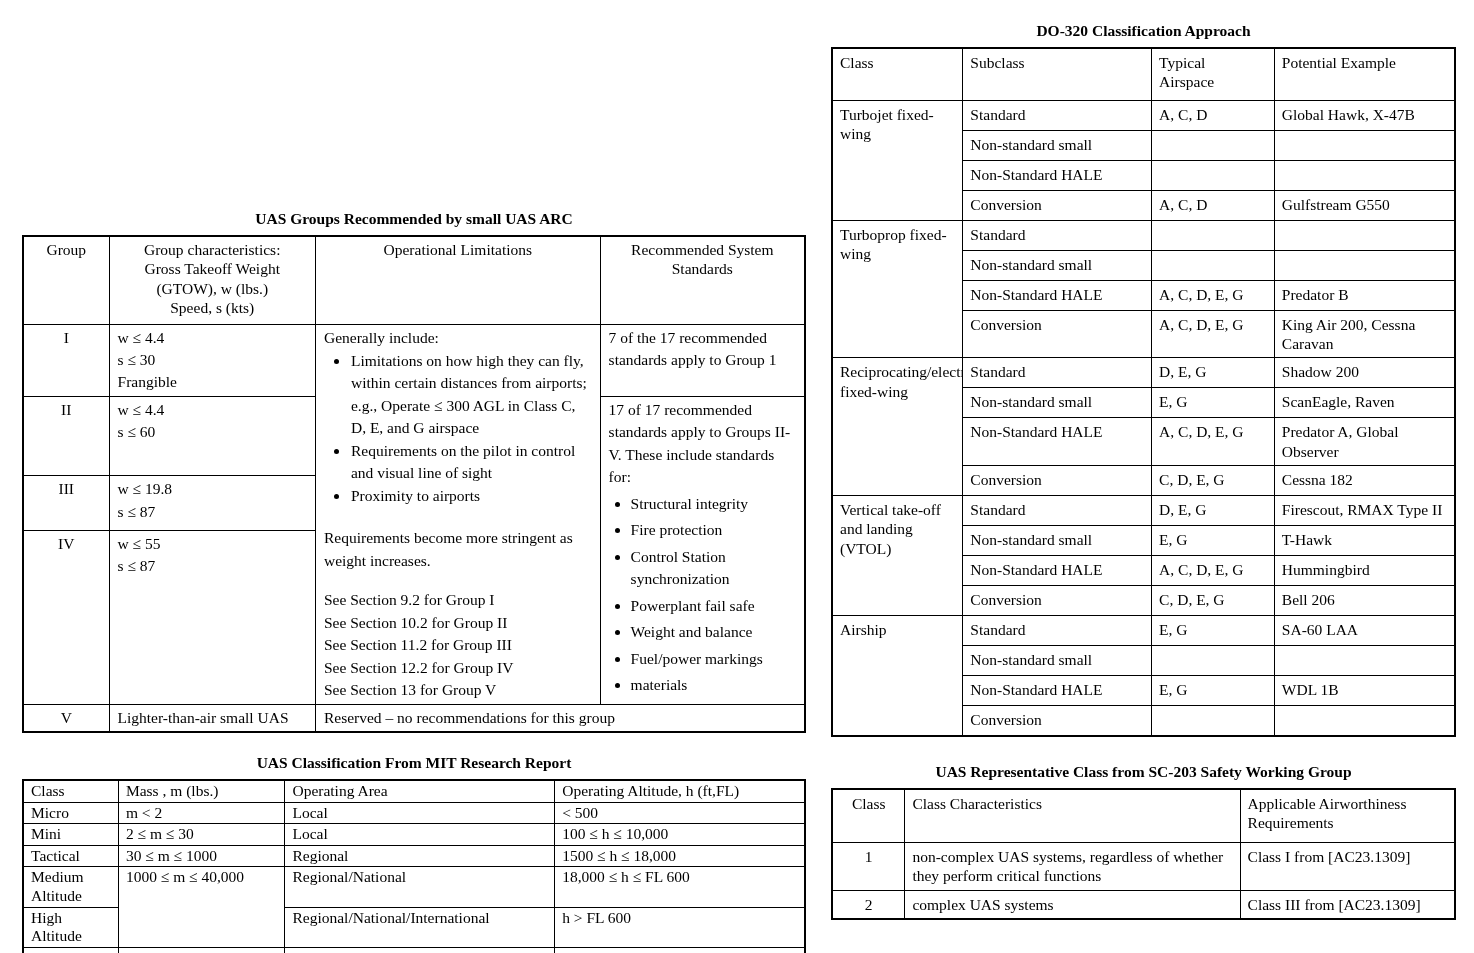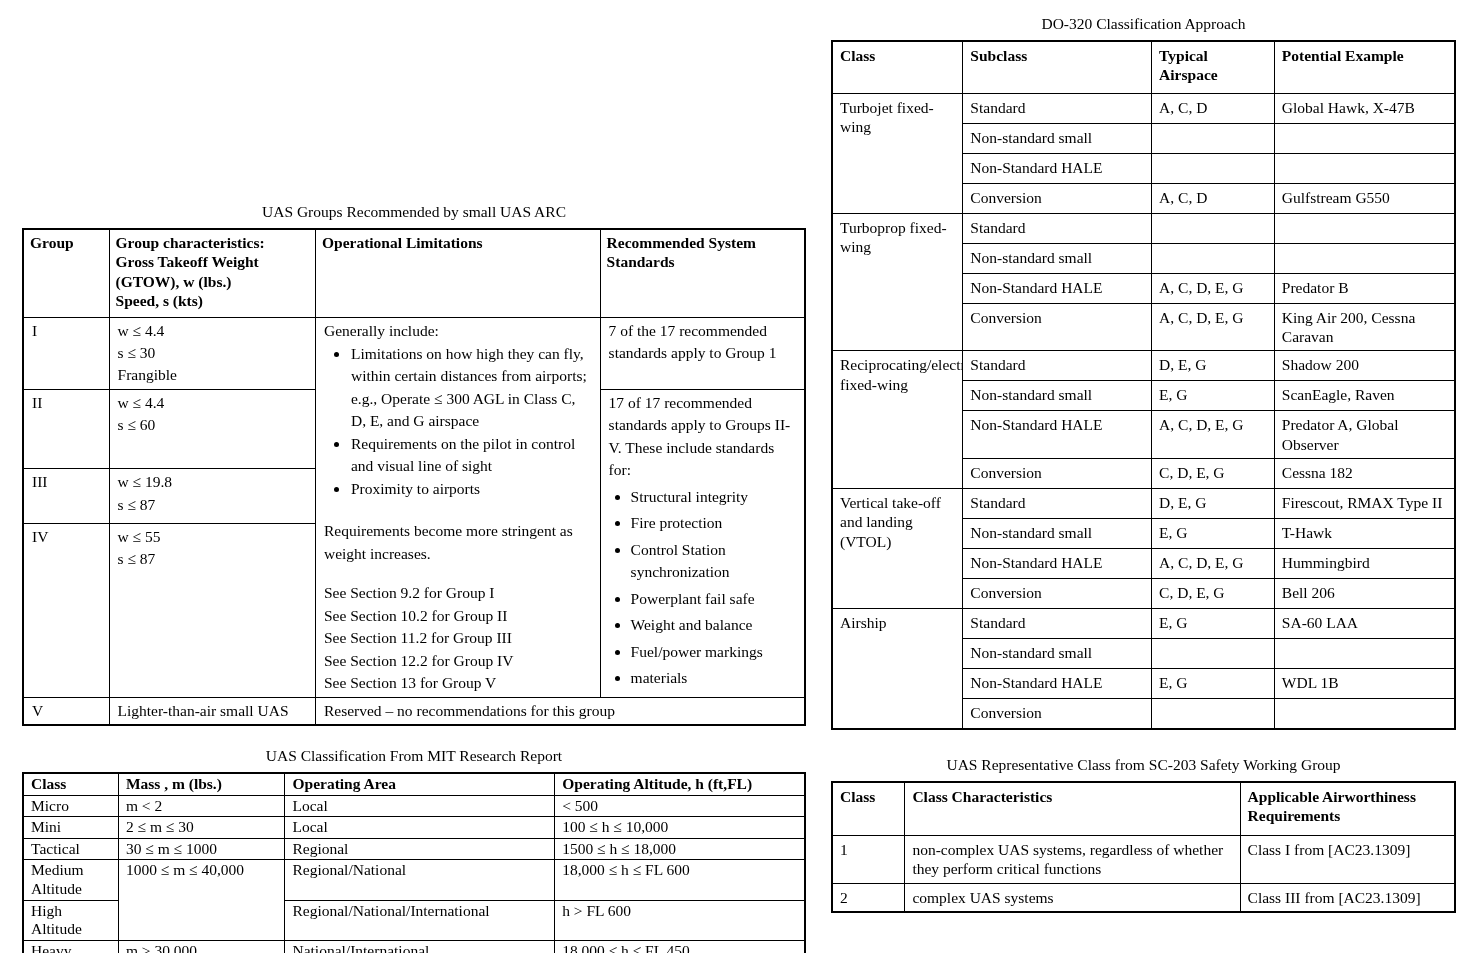--- a/index.html
+++ b/index.html
@@ -5,29 +5,29 @@
   *{box-sizing:border-box}
   html,body{margin:0;padding:0}
   body{
     width:1474px;height:953px;background:#fff;color:#000;
     font-family:"Liberation Serif","DejaVu Serif",serif;
     position:relative;overflow:hidden;
   }
   .col{position:absolute}
   #col-left{left:22px;top:202px;width:784px}
   #col-right{left:831px;top:14px;width:625px}
-  .tbl-title{font-size:15.5px;font-weight:normal;text-align:center;margin:1px 0 7px 0}
+  .tbl-title{font-size:15.5px;font-weight:bold;text-align:center;margin:8px 0 7px 0}
   table{width:100%;border-collapse:collapse;border:2px solid #000;table-layout:fixed}
   th,td{
     border:1px solid #000;vertical-align:top;text-align:left;
     font-size:15.5px;line-height:1.25;padding:2px 7px;font-weight:normal;
     overflow:hidden;
   }
-  th{font-weight:bold}
-  .c{text-align:left}
+  th{font-weight:normal}
+  .c{text-align:center}
   .pre{white-space:pre-line}
 
   
   .arc td{line-height:1.45;padding:2px 8px}
   .arc th{line-height:1.25;padding:3px 6px}
   .arc tr.r-head{height:88px}
   .arc tr.r1{height:70px}
   .arc tr.r2{height:72px}
   .arc tr.r3{height:50px}
   .arc tr.r4{height:160px}

